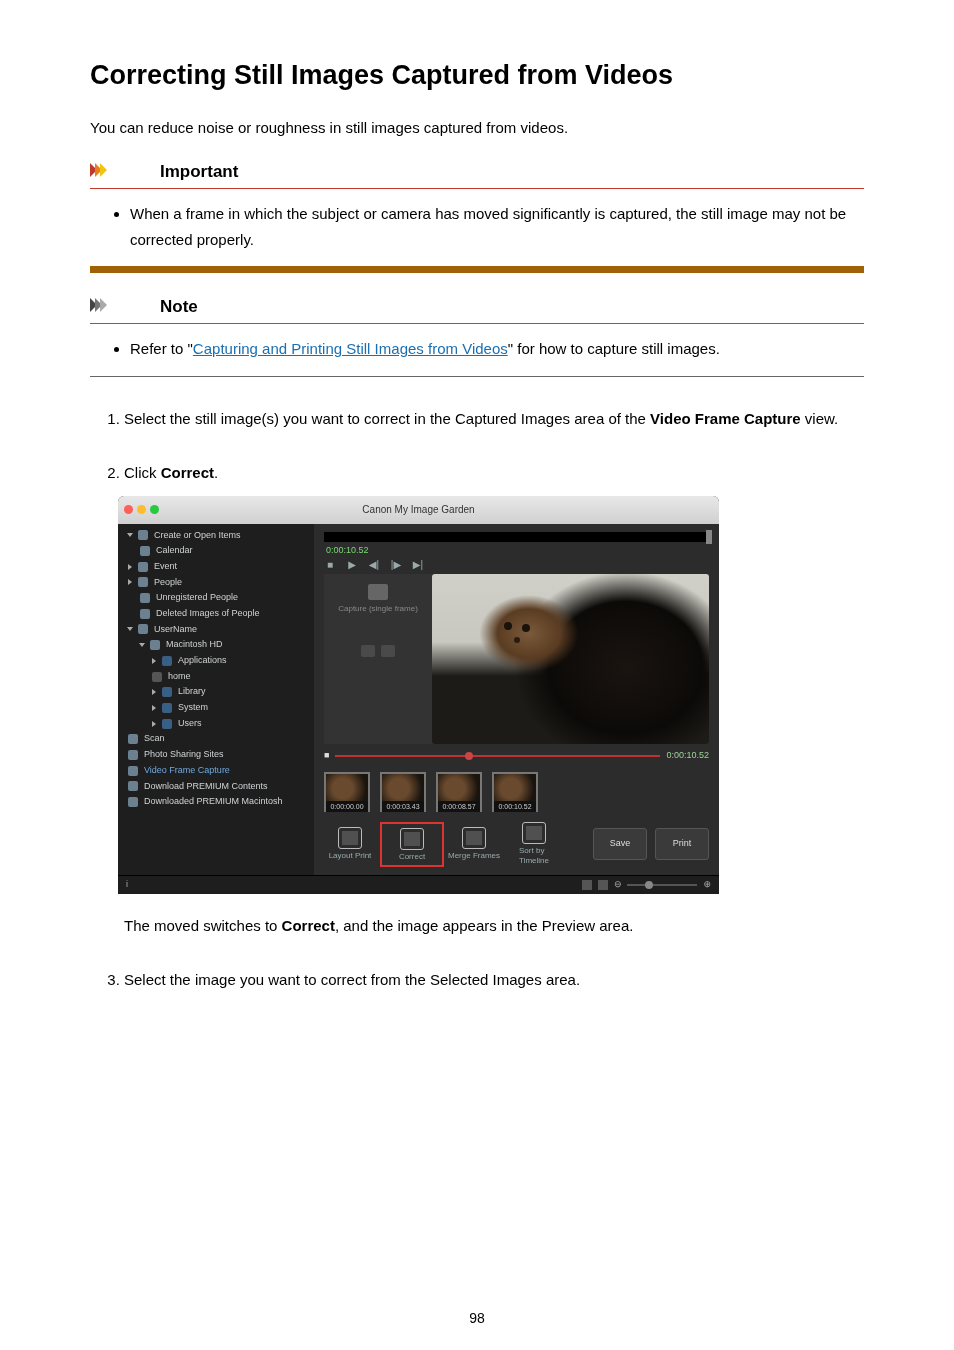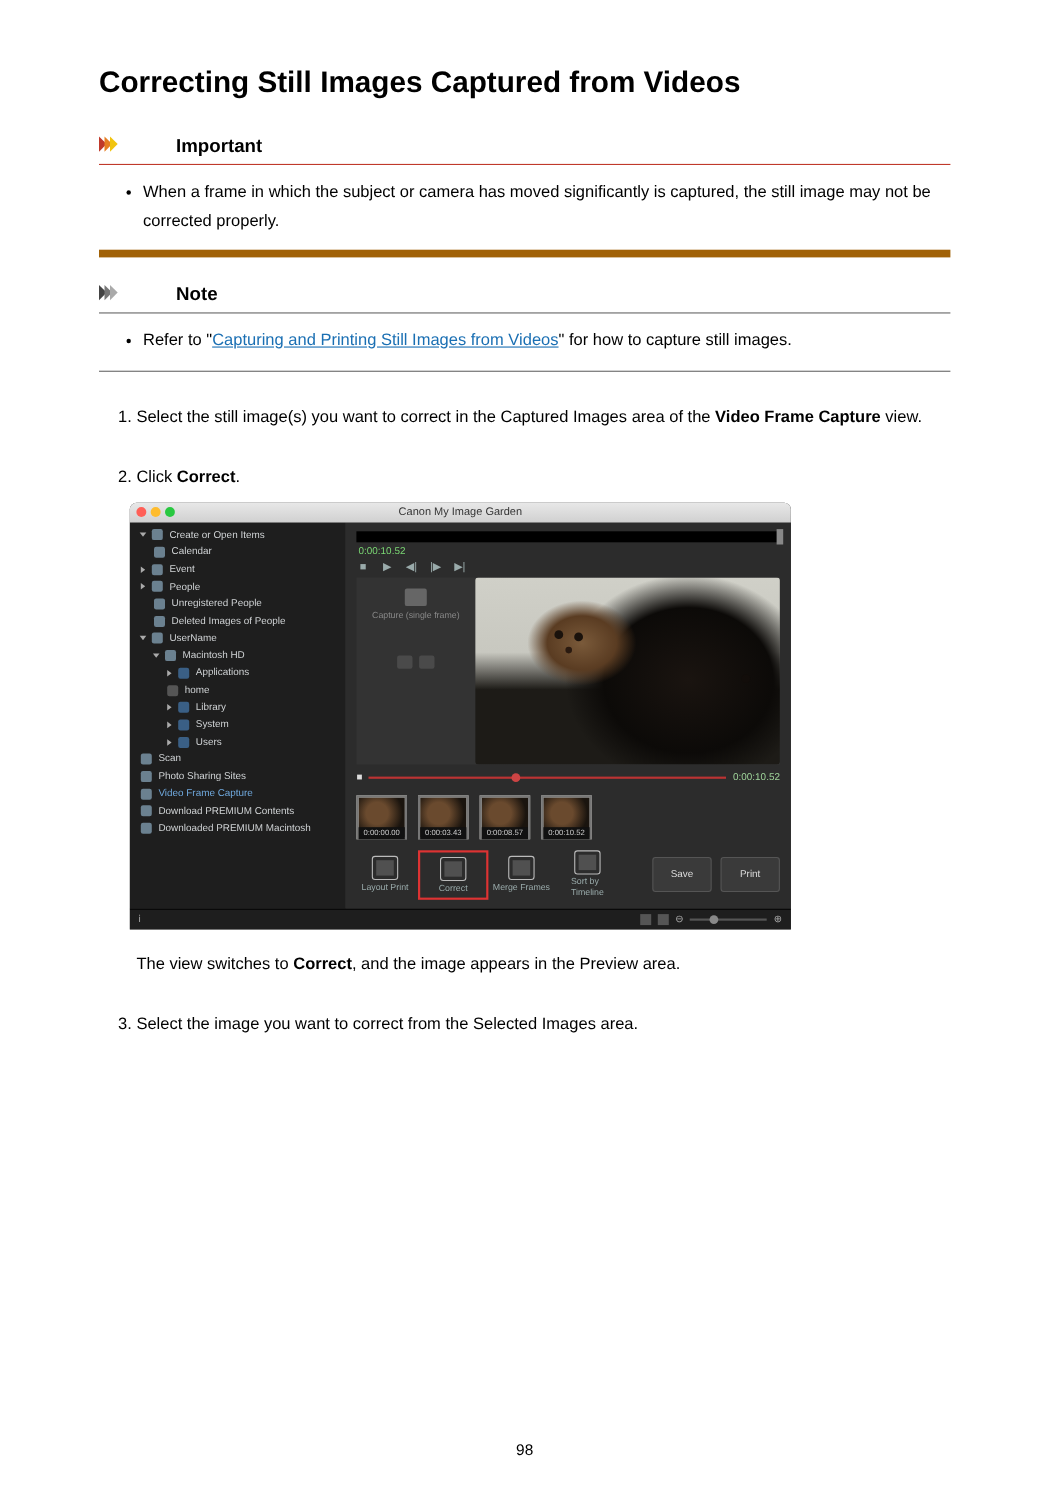--- a/index.html
+++ b/index.html
@@ -95,21 +95,21 @@
     margin: 8px 0 18px -6px;
     background: #2a2a2a;
     border-radius: 6px 6px 0 0;
     overflow: hidden;
     font-size: 10px;
     color: #ddd;
     line-height: 1.3;
   }
   .titlebar {
     background: linear-gradient(#e8e8e8,#d0d0d0);
-    height: 18px;
+    height: 28px;
     display: flex;
     align-items: center;
     padding: 0 6px;
     position: relative;
   }
   .tbtn { width:9px; height:9px; border-radius:50%; margin-right:4px; }
   .tbtn.r{background:#ff5f57;} .tbtn.y{background:#febc2e;} .tbtn.g{background:#28c840;}
   .titlebar-title {
     position:absolute; left:0; right:0; text-align:center;
     font-size:10px; color:#333;
@@ -219,20 +219,21 @@
     left: 0; right: 0;
     text-align: center;
     font-size: 14px;
   }
 </style>
 </head>
 <body>
 
 <div class="page">
   <h1 class="title">Correcting Still Images Captured from Videos</h1>
+  <p class="intro">You can reduce noise or roughness in still images captured from videos.</p>
 
   <div class="callout-header">
     <span class="chevrons">
       <span class="chev red"></span><span class="chev org"></span><span class="chev yel"></span>
     </span>
     <span class="callout-label">Important</span>
   </div>
   <div class="callout-body">
     <ul>
         <li>When a frame in which the subject or camera has moved significantly is captured, the still image may not be corrected properly.</li>
@@ -422,20 +423,20 @@
             <span class="sq"></span>
             <span class="sq"></span>
             <span>⊖</span>
             <div class="zoom-track"></div>
             <span>⊕</span>
           </div>
         </div>
       </div>
 
       <p class="after-text">
-        <span>The view switches to </span><span class="bold">Correct</span><span>, and the image appears in the Preview area.</span>
+        <span>The moved switches to </span><span class="bold">Correct</span><span>, and the image appears in the Preview area.</span>
       </p>
     </li>
     <li>Select the image you want to correct from the Selected Images area.</li>
   </ol>
 
   <div class="page-num">98</div>
 </div>
 
 </body></html>

